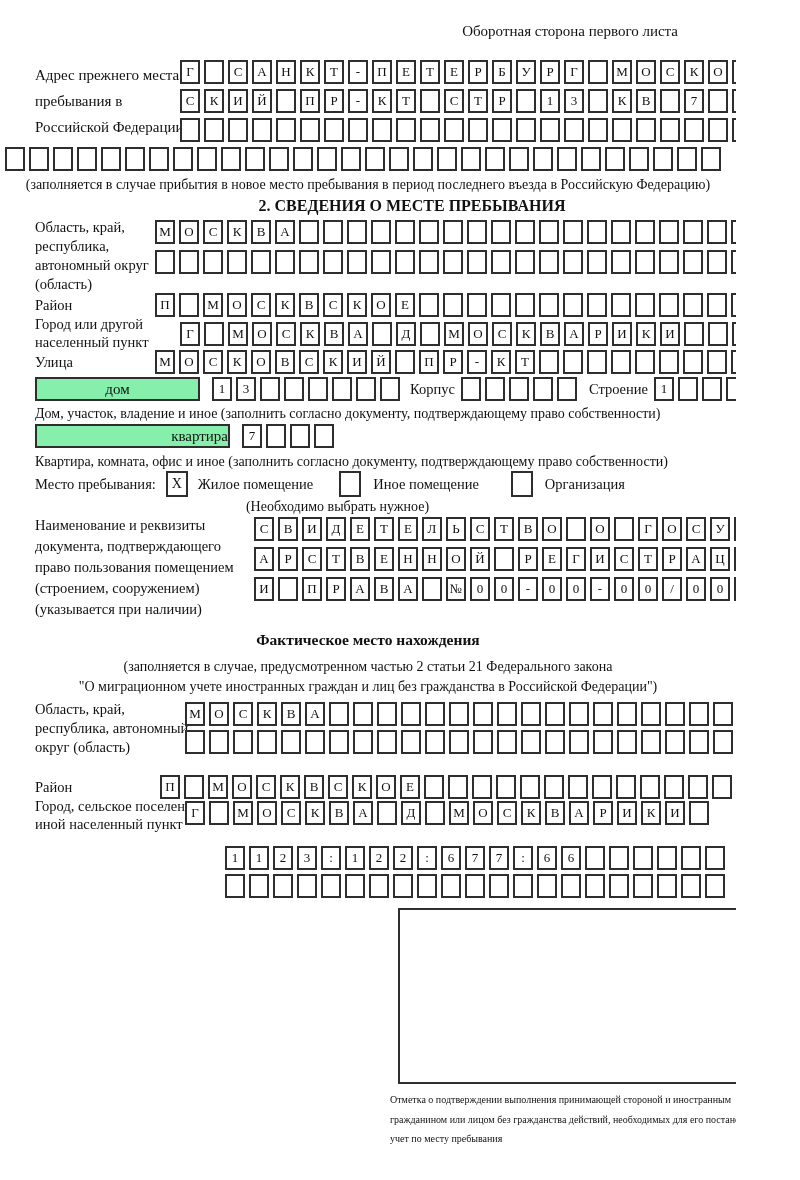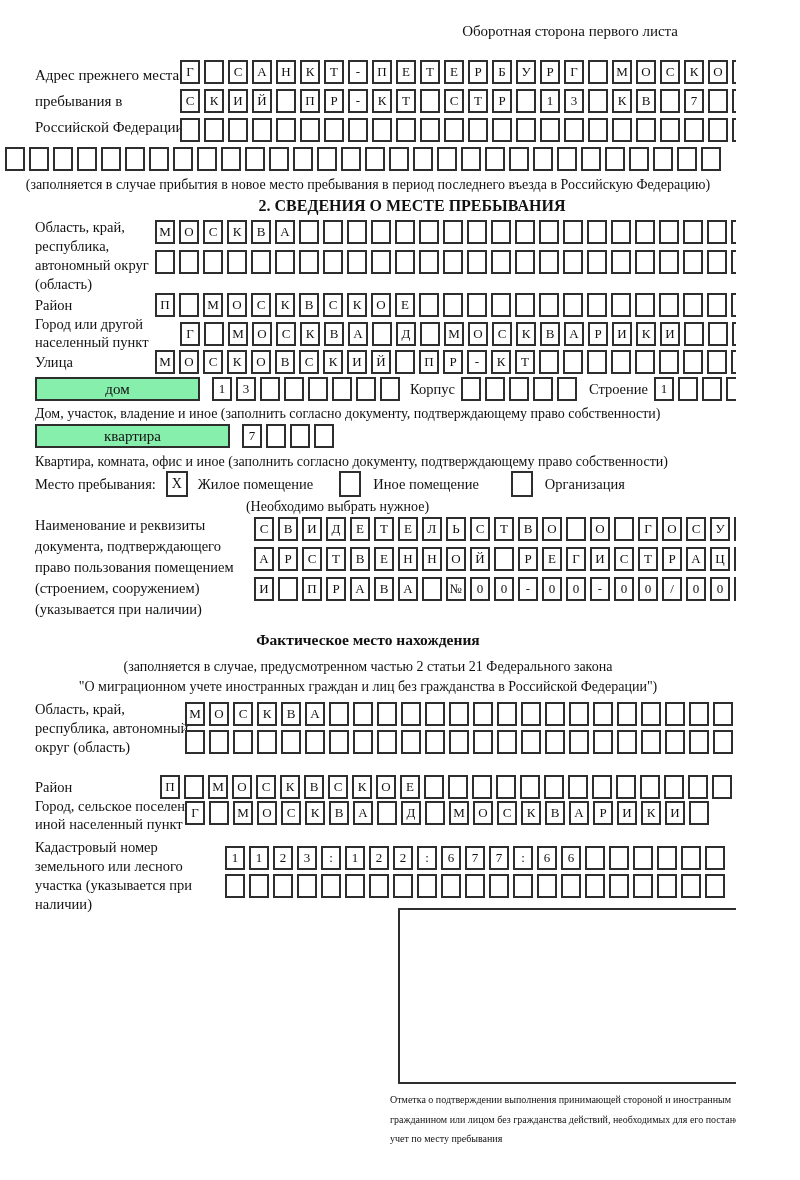--- a/index.html
+++ b/index.html
@@ -320,21 +320,21 @@
     <div class="cells" style="margin-left:6px;">
         <span class="cell">1</span>
         <span class="cell"></span>
         <span class="cell"></span>
         <span class="cell"></span>
       </div>
   </div>
   <div class="note" style="top:405px; left:35px;">Дом, участок, владение и иное (заполнить согласно документу, подтверждающему право собственности)</div>
 
   <div class="inline-row" style="top:424px; left:35px;">
-    <div class="widebox" style="width:195px;">квартира</div>
+    <div class="widebox" style="width:195px;text-align:right;">квартира</div>
     <div class="cells" style="margin-left:12px;">
         <span class="cell">7</span>
         <span class="cell"></span>
         <span class="cell"></span>
         <span class="cell"></span>
       </div>
   </div>
   <div class="note" style="top:453px; left:35px;">Квартира, комната, офис и иное (заполнить согласно документу, подтверждающему право собственности)</div>
 
   <div class="inline-row" style="top:471px; left:35px;">
@@ -522,21 +522,20 @@
       <span class="cell">К</span>
       <span class="cell">В</span>
       <span class="cell">А</span>
       <span class="cell">Р</span>
       <span class="cell">И</span>
       <span class="cell">К</span>
       <span class="cell">И</span>
       <span class="cell"></span>
     </div>
 
-  <div class="lbl" style="top:838px; left:35px; width:190px;">Кадастровый номер земельного или лесного участка (указывается при наличии)</div>
   <div class="cells abs" style="top:846px; left:225px;">
       <span class="cell">1</span>
       <span class="cell">1</span>
       <span class="cell">2</span>
       <span class="cell">3</span>
       <span class="cell">:</span>
       <span class="cell">1</span>
       <span class="cell">2</span>
       <span class="cell">2</span>
       <span class="cell">:</span>

